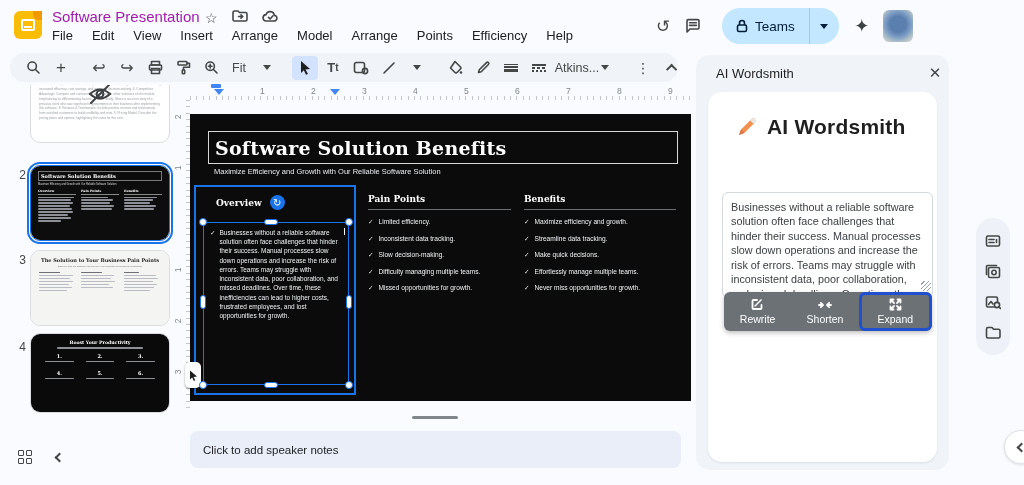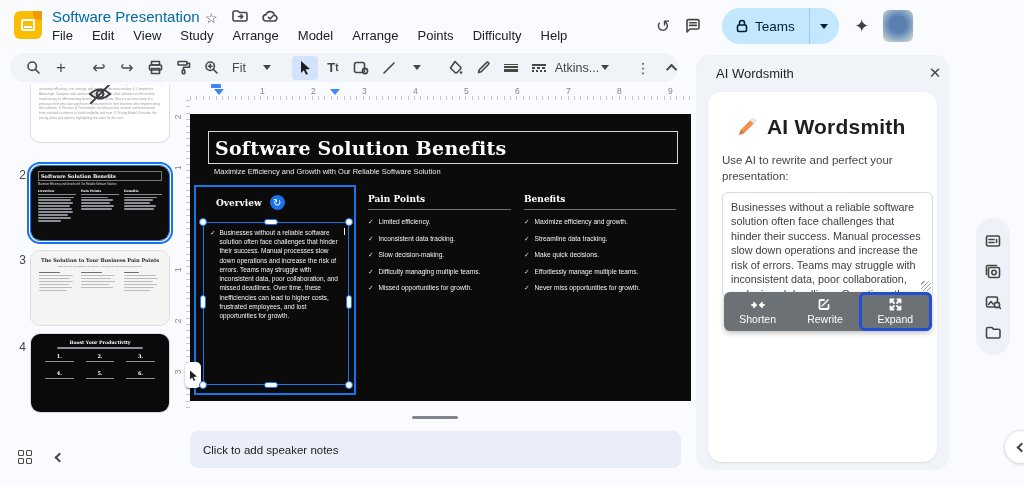--- a/index.html
+++ b/index.html
@@ -6,21 +6,21 @@
   html,body { width:1024px; height:485px; overflow:hidden; background:#f9fbfe; font-family:"Liberation Sans", sans-serif; }
   .abs { position:absolute; }
   #stage { position:relative; width:1024px; height:485px; background:#f9fbfe; }
 
   
   #header { left:0; top:0; width:1024px; height:52px; }
   .logo { left:14px; top:11px; width:28px; height:28px; background:#fbbc04; border-radius:6px; }
   .logo .fold { position:absolute; right:0; top:0; width:9px; height:9px; background:#f29900; border-bottom-left-radius:6px; }
   .logo .inner { position:absolute; left:7px; top:8px; width:14px; height:12px; border:2px solid #fff; border-radius:2px; }
   .logo .bar { position:absolute; left:10px; top:15px; width:8px; height:2px; background:#fff; }
-  .doc-title { left:52px; top:8px; font-size:15px; color:#0369a1; font-weight:500; }
+  .doc-title { left:52px; top:8px; font-size:15px; color:#a21caf; font-weight:500; }
   .title-icons { left:205px; top:9px; display:flex; gap:14px; color:#444746; font-size:14px; align-items:center; }
   #menubar { left:50px; top:27px; display:flex; gap:15px; font-size:13px; color:#202124; }
   .menu-item { cursor:default; padding:1px 2px; border-radius:4px; }
   .hdr-right { top:0; height:52px; display:flex; align-items:center; }
   .icon-btn { width:30px; height:30px; display:flex; align-items:center; justify-content:center; color:#444746; border-radius:50%; }
   .pill { display:flex; align-items:center; border:1px solid #b9bdc3; border-radius:19px; height:34px; background:#fff; overflow:hidden; }
   .pill .seg-main { padding:0 14px; font-size:13px; color:#444746; font-weight:500; height:100%; display:flex; align-items:center; }
   .pill .seg-drop { width:30px; height:100%; display:flex; align-items:center; justify-content:center; border-left:1px solid #c4c7cc; }
   .share-pill { display:flex; align-items:center; background:#c2e7ff; border-radius:19px; height:36px; overflow:hidden; }
   .share-pill .seg-main { display:flex; align-items:center; gap:7px; padding:0 14px; font-size:13.5px; font-weight:500; color:#001d35; height:100%; }
@@ -153,26 +153,26 @@
         <svg class="ic" width="17" height="13" viewBox="0 0 17 13">
             <path d="M4.5 11 a3.2 3.2 0 0 1 -.4 -6.4 a4.2 4.2 0 0 1 8.2 .8 a2.8 2.8 0 0 1 -.4 5.6 Z"></path>
             <path d="M6.5 7.4 l1.6 1.6 L11 5.8"></path>
           </svg>
       </span>
     </div>
     <div id="menubar" class="abs">
         <span class="menu-item">File</span>
         <span class="menu-item">Edit</span>
         <span class="menu-item">View</span>
-        <span class="menu-item">Study</span>
+        <span class="menu-item">Insert</span>
         <span class="menu-item">Arrange</span>
         <span class="menu-item">Model</span>
         <span class="menu-item">Arrange</span>
         <span class="menu-item">Points</span>
-        <span class="menu-item">Difficulty</span>
+        <span class="menu-item">Efficiency</span>
         <span class="menu-item">Help</span>
       </div>
     <div class="abs hdr-right" style="left:648px;">
       <div class="icon-btn" style="font-size:17px;">↺</div>
       <div class="icon-btn">
         <svg class="ic" width="16" height="16" viewBox="0 0 16 16">
             <path d="M2 2.8 Q2 1.6 3.2 1.6 h9.6 Q14 1.6 14 2.8 v7 Q14 11 12.8 11 H5 L2 14 Z"></path>
             <path d="M4.6 4.8 h6.8 M4.6 7.4 h6.8"></path>
           </svg>
       </div>
@@ -531,37 +531,36 @@
   <div id="panel-close" class="abs">✕</div>
   <div id="card" class="abs"></div>
   <div id="card-title-row" class="abs">
     <svg width="22" height="22" viewBox="0 0 22 22">
       <path d="M3 19 L5 13.5 L15.5 3 a2.4 2.4 0 0 1 3.4 3.4 L8.4 16.9 Z" fill="#f0914e"></path>
       <path d="M15.5 3 a2.4 2.4 0 0 1 3.4 3.4 l-1.4 1.4 -3.4-3.4 Z" fill="#e8e8e8"></path>
       <path d="M3 19 L5 13.5 l3.4 3.4 Z" fill="#d9744a"></path>
     </svg>
     <span id="card-title">AI Wordsmith</span>
   </div>
-  <div id="card-desc" class="abs">Use AI to rewrite and perfect your presentation:</div>
   <textarea id="ta" class="abs" style="">Businesses without a reliable software solution often face challenges that hinder their success. Manual processes slow down operations and increase the risk of errors. Teams may struggle with inconsistent data, poor collaboration, and missed deadlines. Over time, these inefficiencies can lead to higher costs, frustrated employees, and lost opportunities for growth.</textarea>
   <div class="abs ta-grip"></div>
   <div id="btn-bar" class="abs">
     <div class="ai-btn">
+      <svg width="13" height="13" viewBox="0 0 13 13">
+          <path d="M6 2 H2.5 Q1.5 2 1.5 3 v7 Q1.5 11 2.5 11 h7 Q10.5 11 10.5 10 V7"></path>
+          <path d="M4.5 8.5 L11 2 L10 1 L3.8 7.2 L3.5 9 Z" fill="#fff" stroke="none"></path>
+        </svg>
+      <span>Rewrite</span>
+    </div>
+    <div class="ai-btn">
       <svg width="14" height="12" viewBox="0 0 14 12">
           <path d="M1 6 h4 M5 6 l-2.2-2.2 M5 6 l-2.2 2.2"></path>
           <path d="M13 6 h-4 M9 6 l2.2-2.2 M9 6 l2.2 2.2"></path>
         </svg>
       <span>Shorten</span>
-    </div>
-    <div class="ai-btn">
-      <svg width="13" height="13" viewBox="0 0 13 13">
-          <path d="M6 2 H2.5 Q1.5 2 1.5 3 v7 Q1.5 11 2.5 11 h7 Q10.5 11 10.5 10 V7"></path>
-          <path d="M4.5 8.5 L11 2 L10 1 L3.8 7.2 L3.5 9 Z" fill="#fff" stroke="none"></path>
-        </svg>
-      <span>Rewrite</span>
     </div>
     <div class="ai-btn focused">
       <svg width="13" height="13" viewBox="0 0 13 13">
           <path d="M5 5 L1.5 1.5 M1.5 1.5 h3 M1.5 1.5 v3"></path>
           <path d="M8 5 L11.5 1.5 M11.5 1.5 h-3 M11.5 1.5 v3"></path>
           <path d="M5 8 L1.5 11.5 M1.5 11.5 h3 M1.5 11.5 v-3"></path>
           <path d="M8 8 L11.5 11.5 M11.5 11.5 h-3 M11.5 11.5 v-3"></path>
         </svg>
       <span>Expand</span>
     </div>

